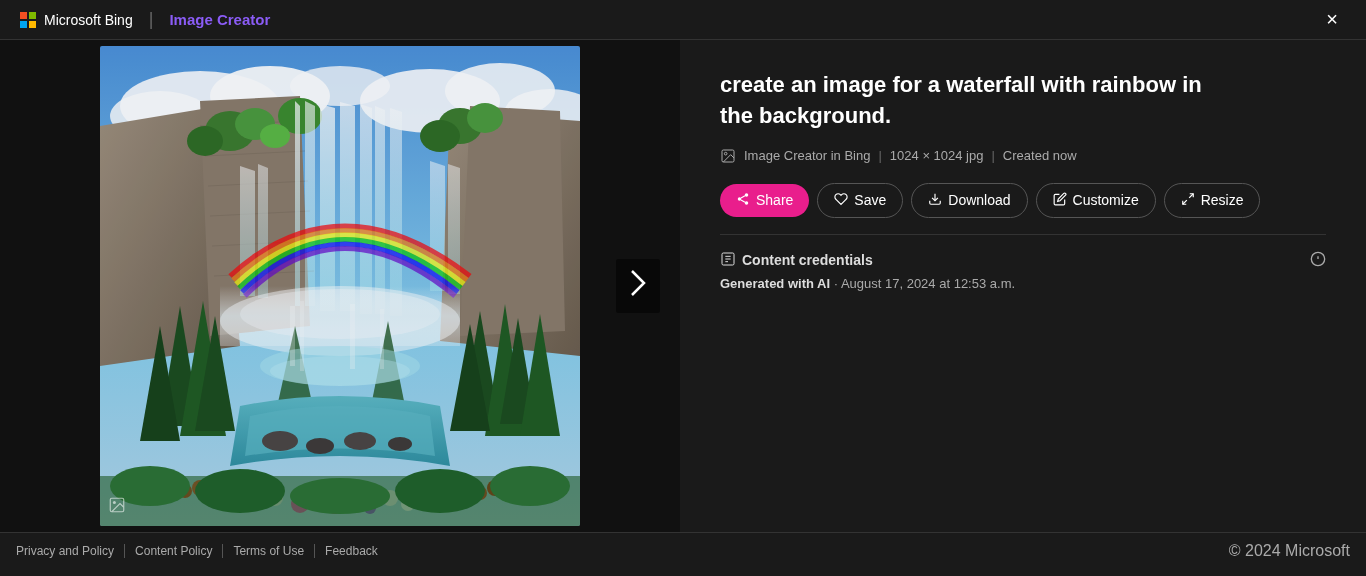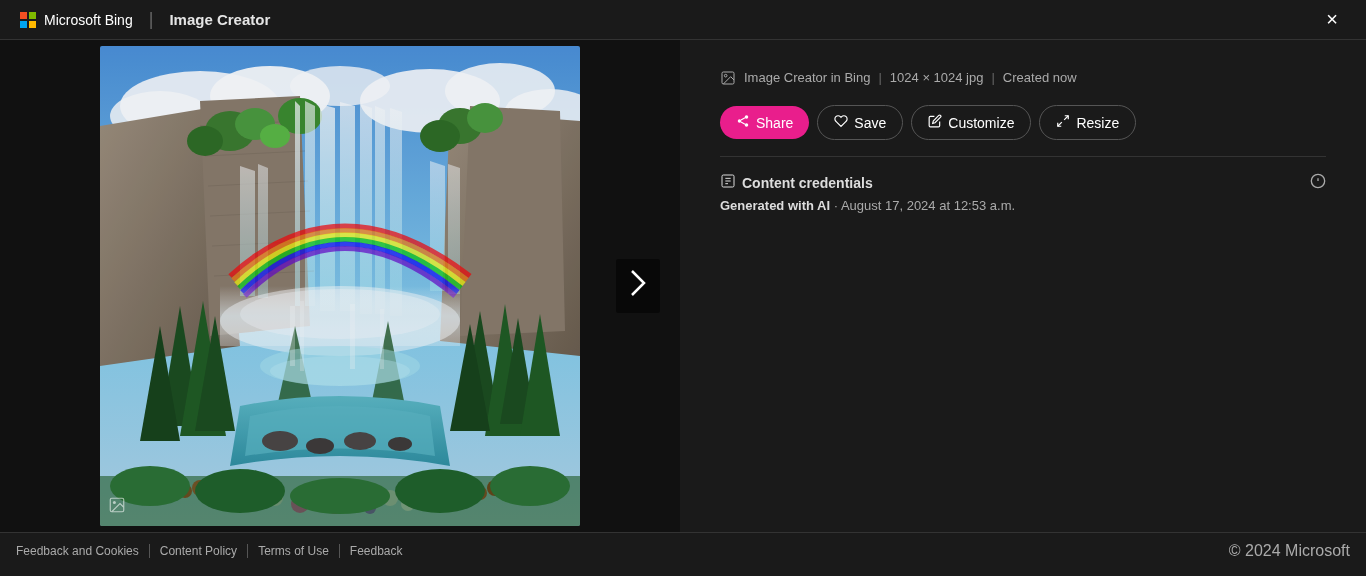--- a/index.html
+++ b/index.html
@@ -51,21 +51,21 @@
     .ms-grid span:nth-child(3) { background: #00a4ef; }
     .ms-grid span:nth-child(4) { background: #ffb900; }
     .divider-v {
       color: #666;
       font-size: 18px;
       margin: 0 4px;
     }
     .app-title {
       font-size: 15px;
       font-weight: 600;
-      color: #e5e5e5;
+      color: #8b5cf6;
     }
     .close-btn {
       background: none;
       border: none;
       color: #fff;
       font-size: 20px;
       cursor: pointer;
       padding: 4px 8px;
     }
 
@@ -448,20 +448,21 @@
     </div>
 
     <button class="nav-arrow">
       <svg width="16" height="28" viewBox="0 0 16 28" fill="white">
         <polyline points="2,2 14,14 2,26" stroke="white" stroke-width="2.5" fill="none"></polyline>
       </svg>
     </button>
   </div>
 
   <div class="info-panel">
+    <h1 class="image-title">create an image for a waterfall with rainbow in the background.</h1>
 
     <div class="image-meta">
       <span>
         <svg width="16" height="16" viewBox="0 0 24 24" fill="none" stroke="#aaa" stroke-width="1.5">
           <rect x="3" y="3" width="18" height="18" rx="2"></rect>
           <circle cx="8.5" cy="8.5" r="2"></circle>
           <path d="M21 15l-5-5L5 21"></path>
         </svg>
       </span>
       <span>Image Creator in Bing</span>
@@ -487,20 +488,30 @@
 
       <button class="btn btn-outline">
         <span>
           <svg width="14" height="14" viewBox="0 0 24 24" fill="none" stroke="white" stroke-width="2">
             <path d="M20.84 4.61a5.5 5.5 0 0 0-7.78 0L12 5.67l-1.06-1.06a5.5 5.5 0 0 0-7.78 7.78l1.06 1.06L12 21.23l7.78-7.78 1.06-1.06a5.5 5.5 0 0 0 0-7.78z"></path>
           </svg>
         </span>
         <span>Save</span>
       </button>
 
+      <button class="btn btn-outline">
+        <span>
+          <svg width="14" height="14" viewBox="0 0 24 24" fill="none" stroke="white" stroke-width="2">
+            <path d="M21 15v4a2 2 0 0 1-2 2H5a2 2 0 0 1-2-2v-4"></path>
+            <polyline points="7 10 12 15 17 10"></polyline>
+            <line x1="12" y1="15" x2="12" y2="3"></line>
+          </svg>
+        </span>
+        <span>Download</span>
+      </button>
 
       <button class="btn btn-outline">
         <span>
           <svg width="14" height="14" viewBox="0 0 24 24" fill="none" stroke="white" stroke-width="2">
             <path d="M11 4H4a2 2 0 0 0-2 2v14a2 2 0 0 0 2 2h14a2 2 0 0 0 2-2v-7"></path>
             <path d="M18.5 2.5a2.121 2.121 0 0 1 3 3L12 15l-4 1 1-4 9.5-9.5z"></path>
           </svg>
         </span>
         <span>Customize</span>
       </button>
@@ -540,19 +551,19 @@
       <div class="credentials-detail">
         <strong>Generated with AI</strong>
         <span>· August 17, 2024 at 12:53 a.m.</span>
       </div>
     </div>
   </div>
 </div>
 
 <div class="footer">
   <div class="footer-links">
-    <a class="footer-link">Feedback and Cookies</a>
+    <a class="footer-link">Privacy and Policy</a>
     <a class="footer-link">Content Policy</a>
     <a class="footer-link">Terms of Use</a>
     <a class="footer-link">Feedback</a>
   </div>
   <span class="copyright">© 2024 Microsoft</span>
 </div>
 
 </body></html>

